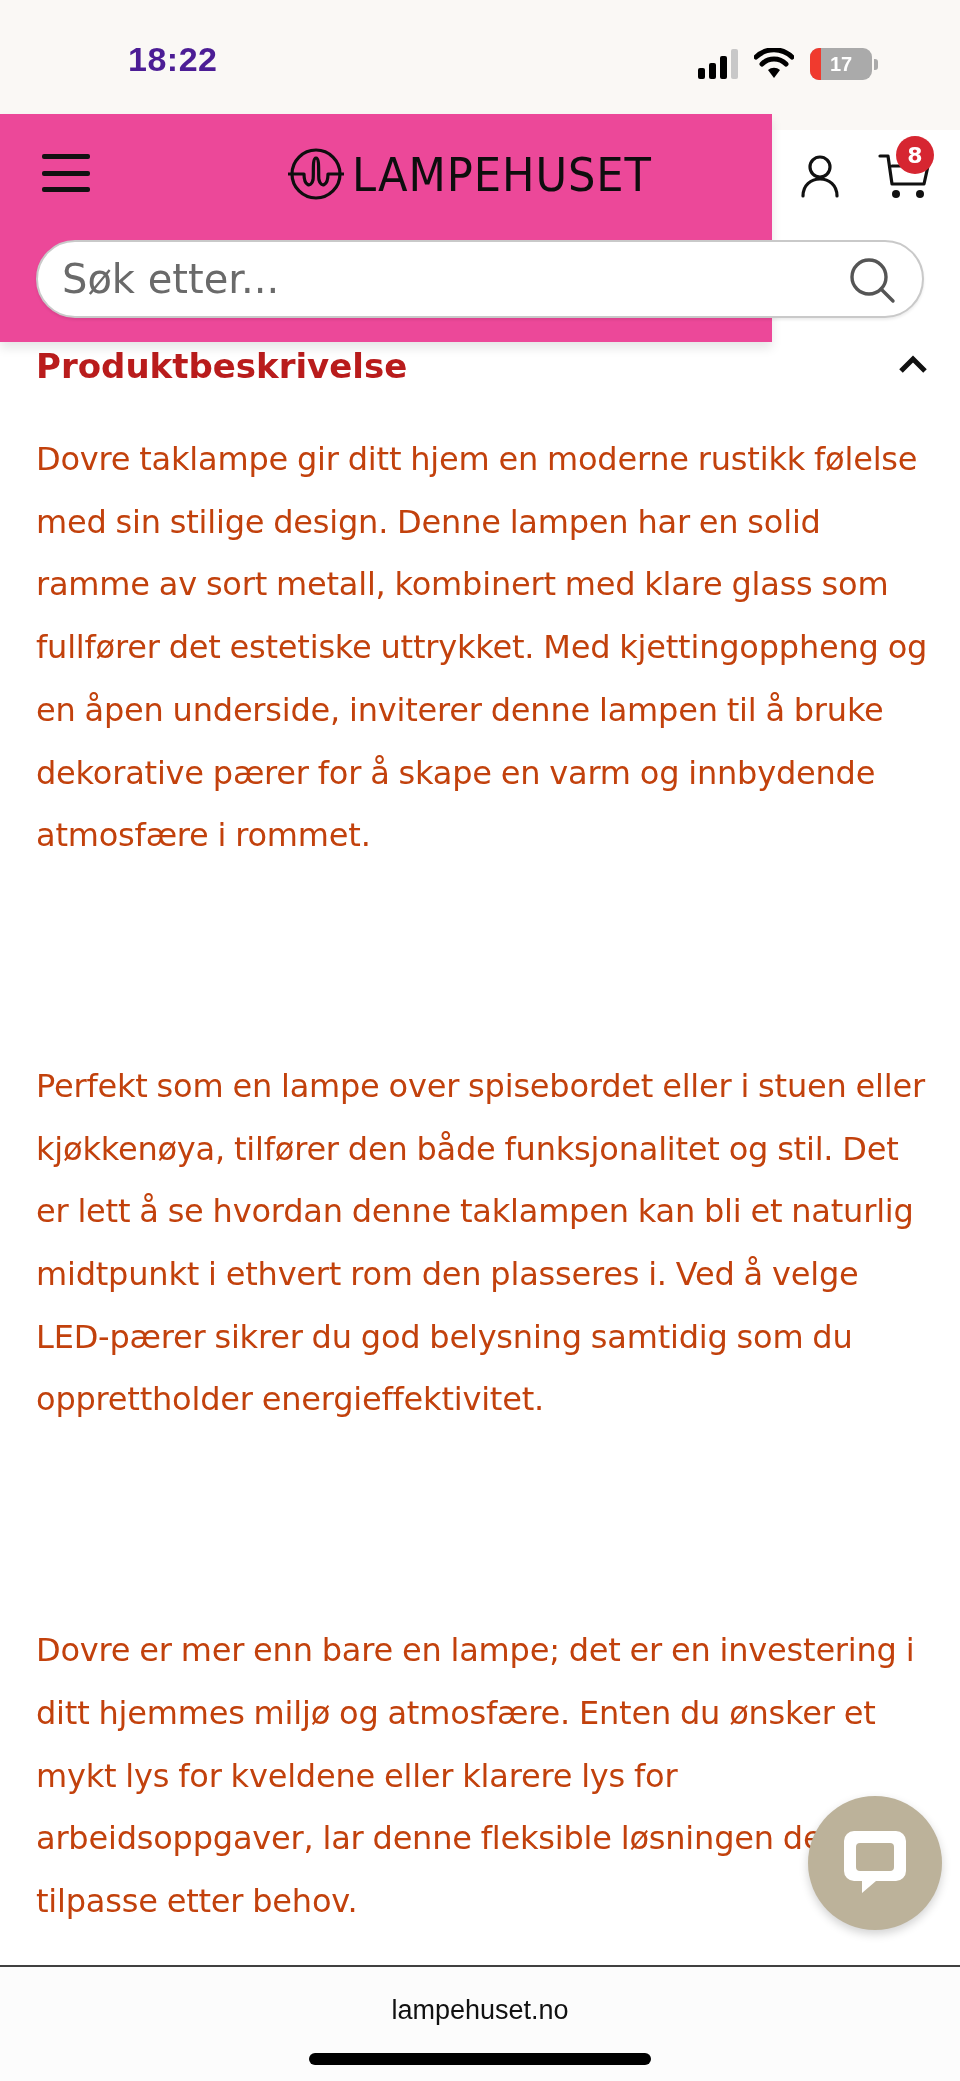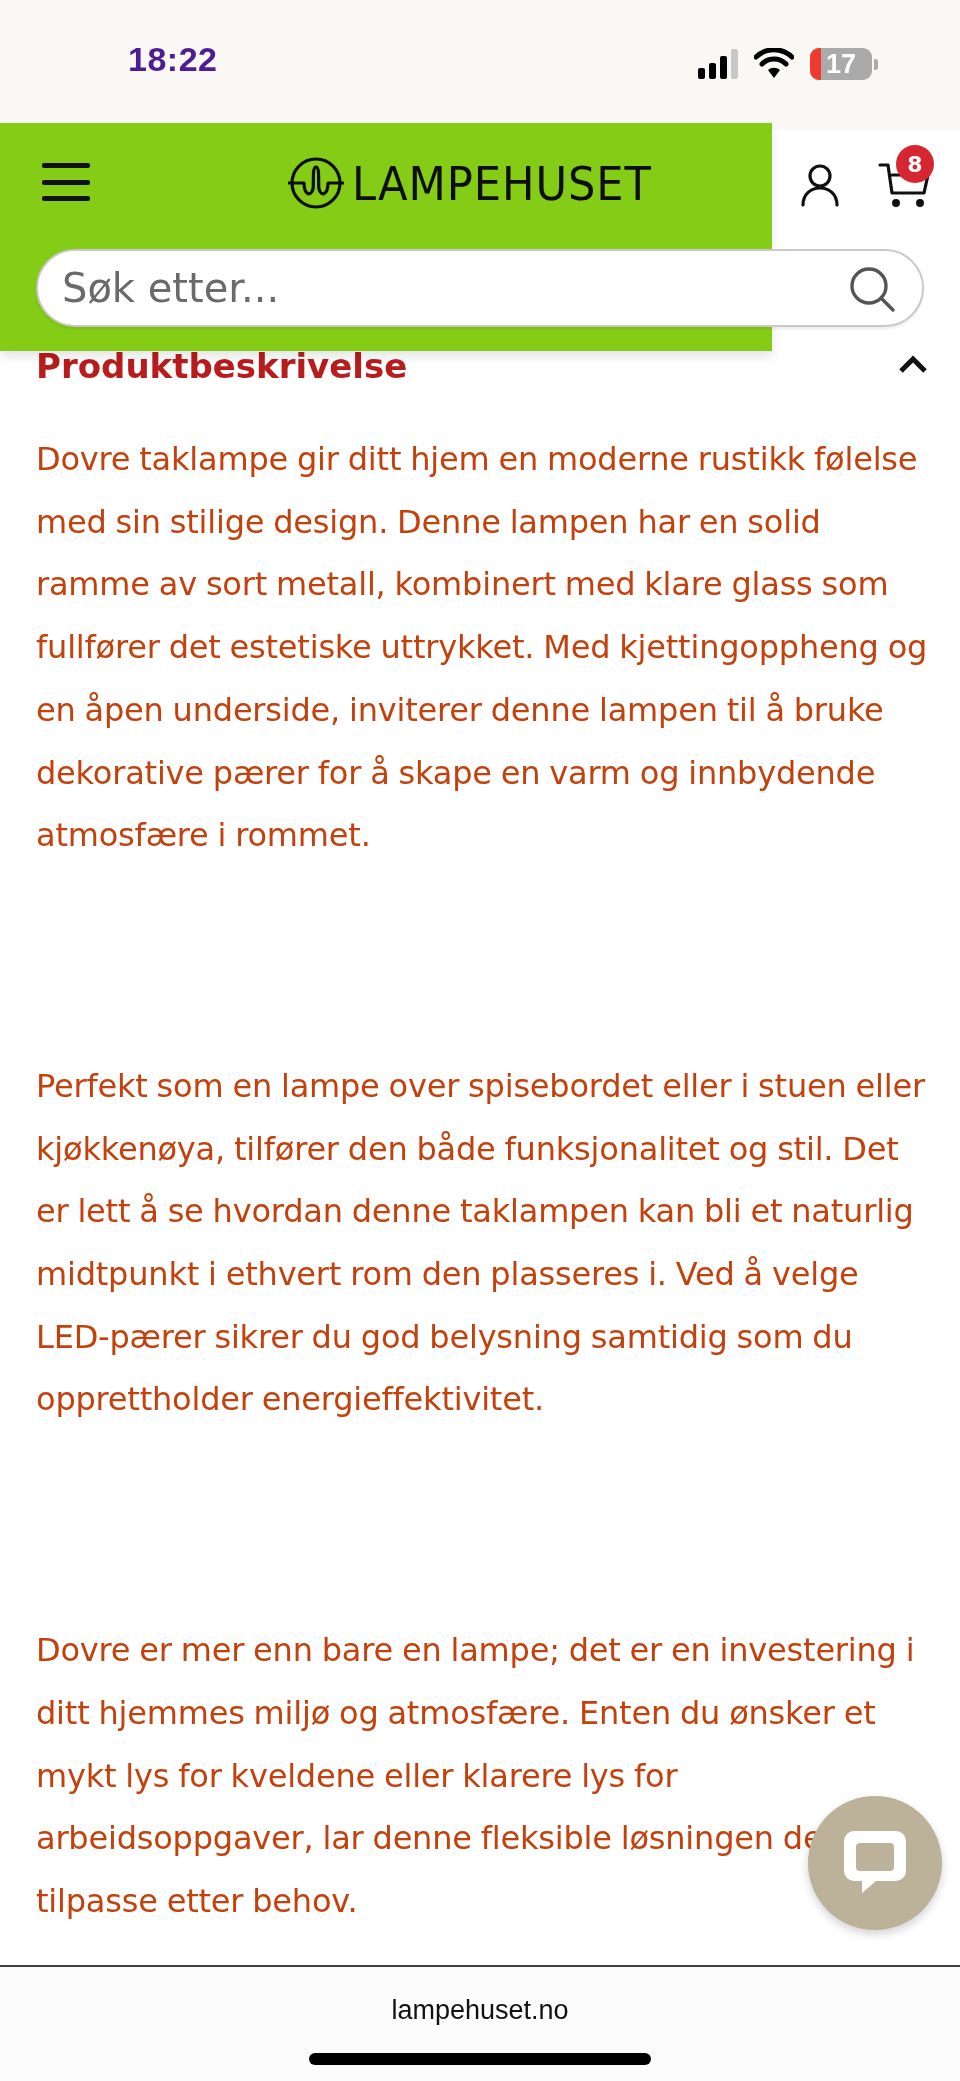--- a/index.html
+++ b/index.html
@@ -23,27 +23,27 @@
     }
     .status-icons { position: absolute; right: 82px; top: 46px; height: 36px; display: flex; align-items: center; gap: 16px; }
     .signal { display: flex; align-items: flex-end; gap: 4px; height: 30px; }
     .signal span { width: 7px; background: #000; border-radius: 2px; display: block; }
     .signal span.off { background: #c8c8c8; }
     .battery {
       position: relative; width: 62px; height: 32px; border-radius: 9px;
       background: #aaaaaa; overflow: hidden; display: flex; align-items: center; justify-content: center;
     }
     .battery .level { position: absolute; left: 0; top: 0; bottom: 0; width: 11px; background: #f03a2e; }
-    .battery .pct { position: relative; color: #fff; font-weight: 700; font-size: 27px; font-family: "Liberation Sans", sans-serif; }
+    .battery .pct { position: relative; color: #fff; font-weight: 700; font-size: 20px; font-family: "Liberation Sans", sans-serif; }
     .battery-cap { width: 4px; height: 11px; background: #aaaaaa; border-radius: 0 3px 3px 0; margin-left: -13px; }
 
     
     .site-header {
-      position: absolute; left: 0; top: 123px; width: 772px; height: 228px;
-      background: #84cc16;
+      position: absolute; left: 0; top: 114px; width: 772px; height: 228px;
+      background: #ec4899;
       box-shadow: 0 6px 10px rgba(0,0,0,0.10);
       z-index: 5;
     }
     .hamburger { position: absolute; left: 42px; top: 40px; width: 48px; height: 38px; display: flex; flex-direction: column; justify-content: space-between; cursor: pointer; }
     .hamburger span { display: block; height: 5px; background: #111; border-radius: 2px; }
     .logo { position: absolute; left: 286px; top: 32px; height: 56px; display: flex; align-items: center; gap: 6px; }
     .logo-mark { width: 60px; height: 56px; }
     .logo-text {
       font-family: "DejaVu Sans", sans-serif; font-size: 47px; color: #0e0e0e;
       letter-spacing: 1px; line-height: 1; font-weight: 400;

